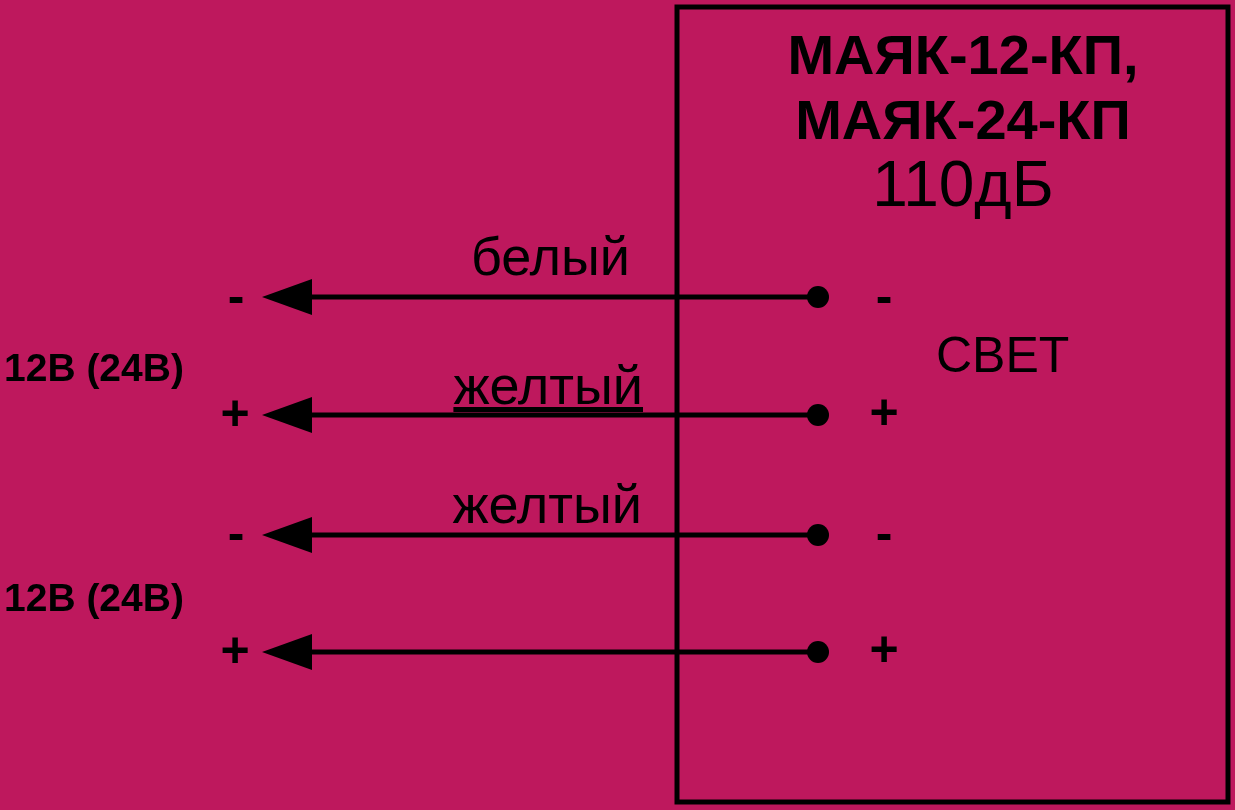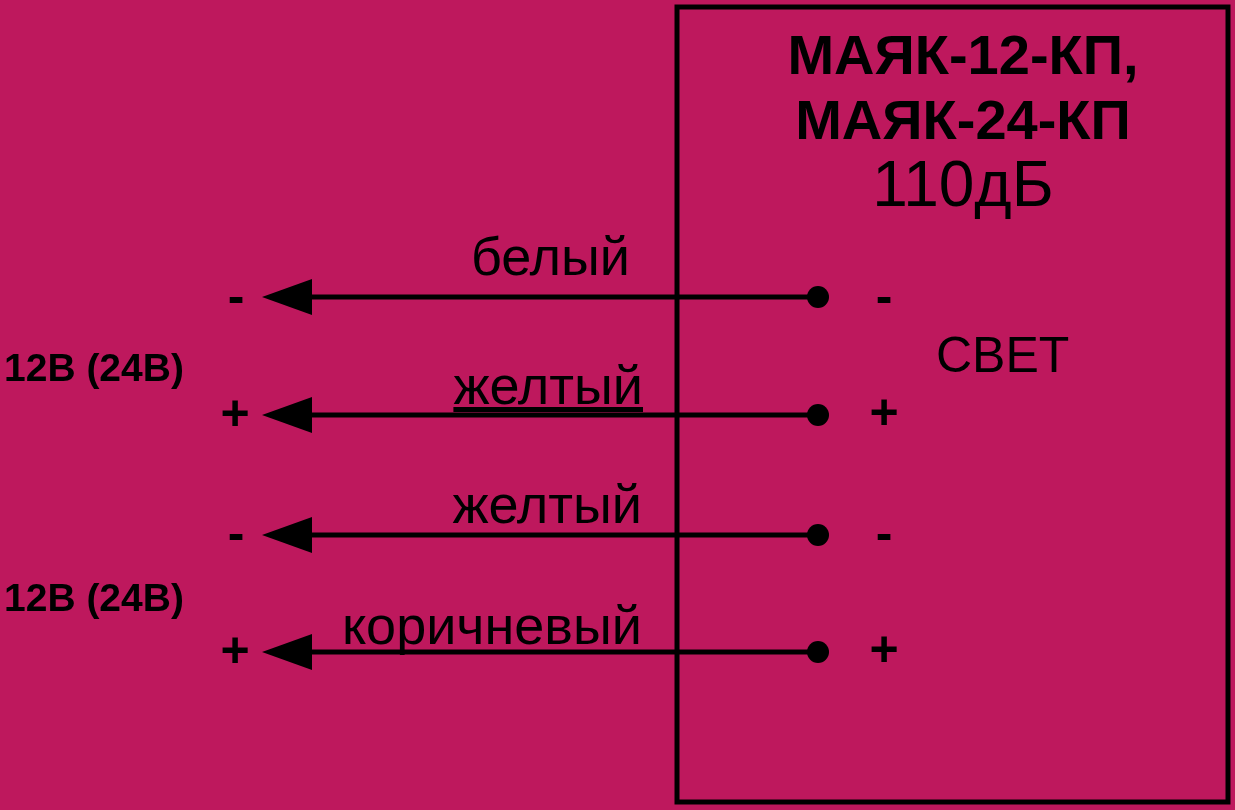--- a/index.html
+++ b/index.html
@@ -100,21 +100,20 @@
 
   <div class="txt device-title">
     <div class="model-line">МАЯК-12-КП,</div>
     <div class="model-line">МАЯК-24-КП</div>
     <div class="sound-level">110дБ</div>
   </div>
 
   <div class="txt wire-label" style="top:229px; right:605px;">белый</div>
   <div class="txt wire-label" style="top:358px; right:592px;text-decoration:underline;">желтый</div>
   <div class="txt wire-label" style="top:477px; right:593px;">желтый</div>
-  <div class="txt wire-label" style="top:598px; right:593px;">коричневый</div>
 
   <div class="txt supply-label" style="top:343px;">12В (24В)</div>
   <div class="txt supply-label" style="top:573px;">12В (24В)</div>
 
   <div class="txt polarity" style="left:236px; top:297px;">-</div>
   <div class="txt polarity" style="left:235px; top:414px;">+</div>
   <div class="txt polarity" style="left:236px; top:534px;">-</div>
   <div class="txt polarity" style="left:235px; top:651px;">+</div>
 
   <div class="txt polarity" style="left:884px; top:297px;">-</div>

